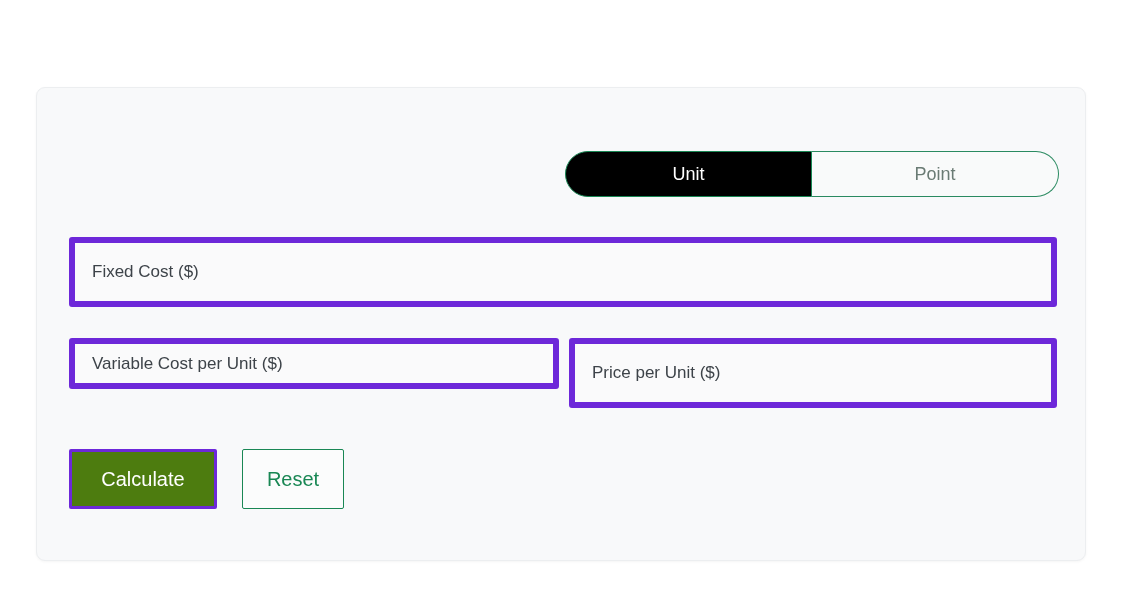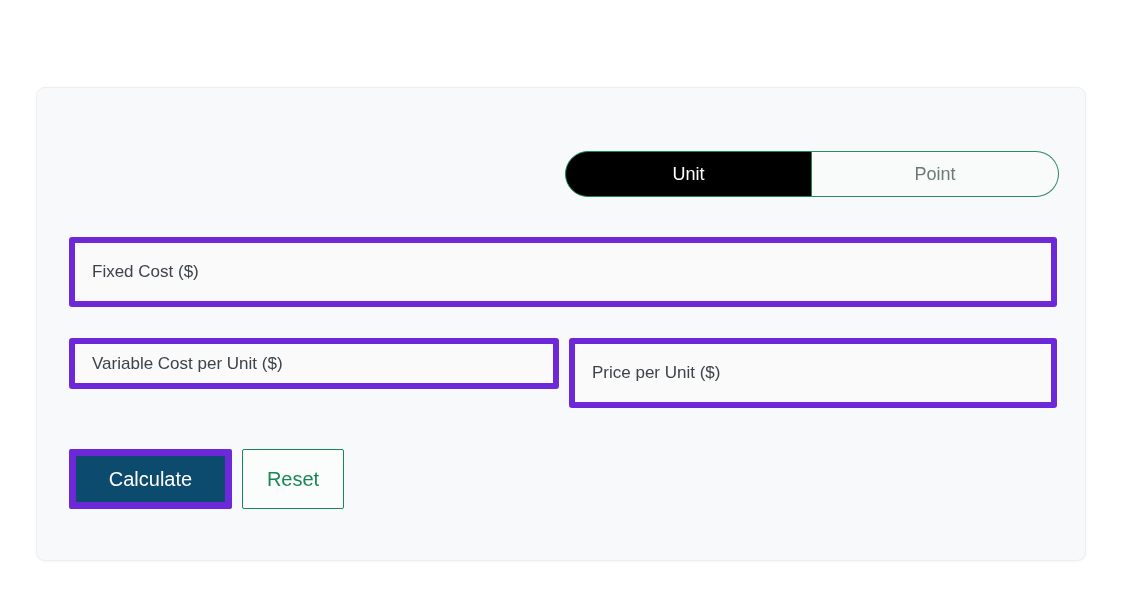--- a/index.html
+++ b/index.html
@@ -129,25 +129,25 @@
     display: flex;
     align-items: center;
     justify-content: center;
     cursor: pointer;
     border-radius: 2px;
     padding: 0;
   }
   #btn-calculate {
     left: 32px;
     top: 361px;
-    width: 163px;
+    width: 148px;
     height: 60px;
-    background: #0c4a6e;
+    background: #4d7c0f;
     color: #ffffff;
-    border: 7px solid #6d28d9;
+    border: 3px solid #6d28d9;
   }
   #btn-reset {
     left: 205px;
     top: 361px;
     width: 102px;
     height: 60px;
     background: #fbfcfc;
     color: #198754;
     border: 1px solid #198754;
   }

